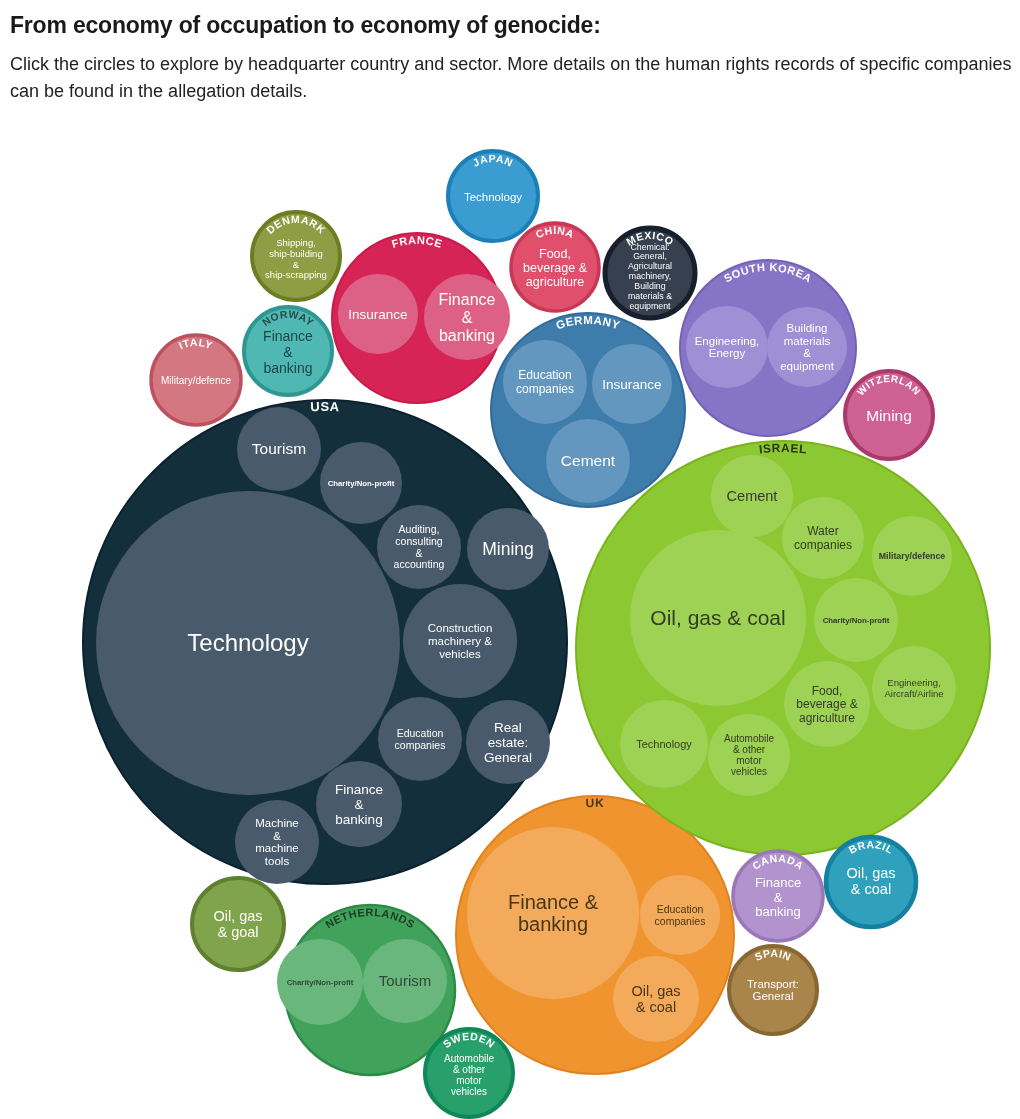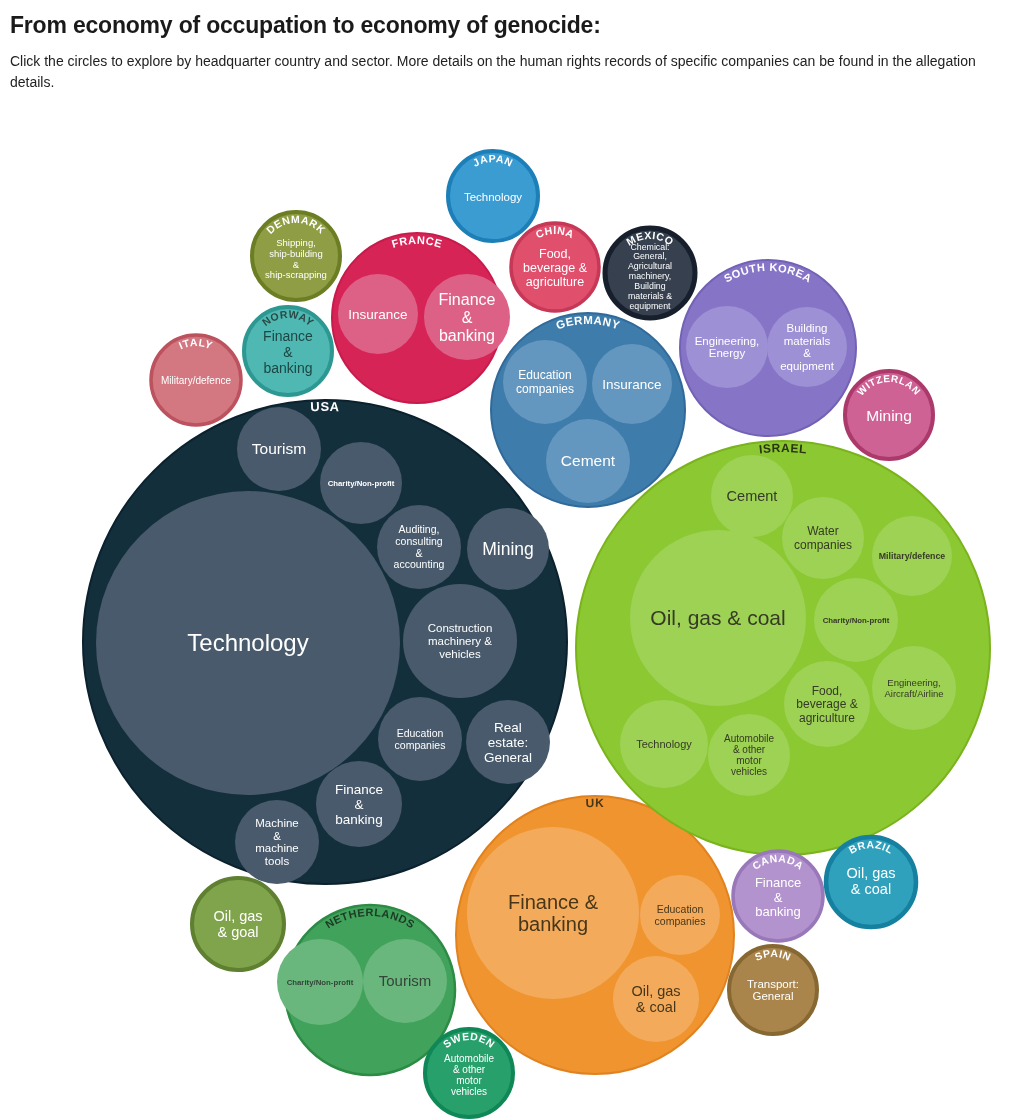--- a/index.html
+++ b/index.html
@@ -1,21 +1,21 @@
 <!DOCTYPE html>
 <html><head>
 <meta charset="utf-8">
 <style>
   html,body{margin:0;padding:0;background:#fff;}
   body{font-family:"Liberation Sans",sans-serif;color:#1e1e1e;}
   .page{position:relative;width:1020px;height:1119px;overflow:hidden;background:#fff;}
   .header{position:absolute;top:6px;left:10px;width:1002px;}
   .title{font-size:23px;font-weight:bold;letter-spacing:-0.2px;margin:6px 0 0 0;color:#1a1a1a;}
   .subtitle{font-size:17.5px;margin:14px 0 0 0;font-weight:normal;color:#1a1a1a;}
-  .desc{font-size:14px;line-height:1.5;margin:12px 0 0 0;color:#222;max-width:1002px;}
+  .desc{font-size:18px;line-height:1.5;margin:12px 0 0 0;color:#222;max-width:1002px;}
   svg.chart{position:absolute;left:0;top:0;}
   svg text{font-family:"Liberation Sans",sans-serif;}
 </style>
 </head>
 <body>
 
 <div class="page">
   <div class="header">
     <h1 class="title">From economy of occupation to economy of genocide:</h1>
     <p class="desc">Click the circles to explore by headquarter country and sector. More details on the human rights records of specific companies can be found in the allegation details.</p>

